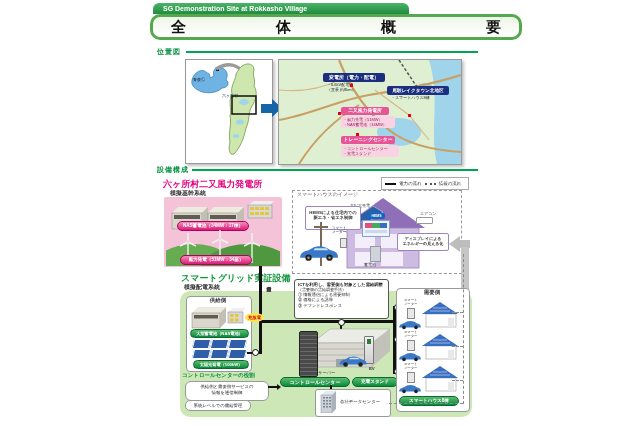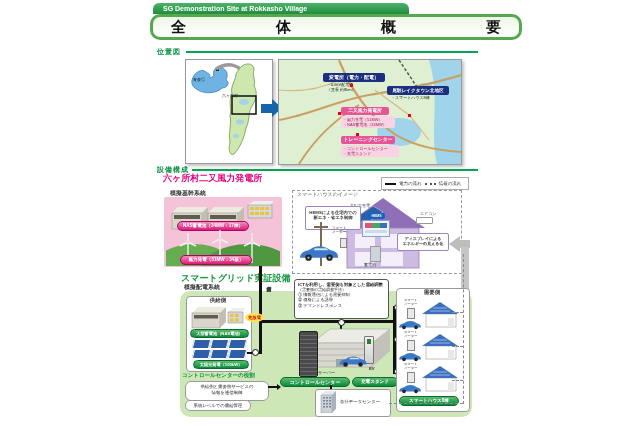--- a/index.html
+++ b/index.html
@@ -97,21 +97,21 @@
     <div>・充電スタンド</div>
   </div>
   <div class="abs reddot" style="left:350px;top:84px;"></div>
   <div class="abs reddot" style="left:338px;top:112px;"></div>
   <div class="abs reddot" style="left:408px;top:114px;"></div>
   <div class="abs reddot" style="left:356px;top:133px;"></div>
 
   <div class="abs seclabel" style="left:157px;top:165px;">設備構成</div>
   <div class="abs secline" style="left:192px;top:169px;width:286px;"></div>
 
-  <div class="abs" style="left:163px;top:172px;font-size:9px;font-weight:bold;color:#e6007e;">六ヶ所村二又風力発電所</div>
+  <div class="abs" style="left:163px;top:178px;font-size:9px;font-weight:bold;color:#e6007e;">六ヶ所村二又風力発電所</div>
   <div class="abs" style="left:170px;top:189px;font-size:6px;font-weight:bold;color:#333;">模擬基幹系統</div>
   <div class="abs" style="left:164px;top:197px;width:118px;height:70px;background:#f5c3d8;border-radius:2px;"></div>
   <svg class="abs" style="left:170px;top:201px;" width="104" height="30" viewBox="0 0 104 30">
     <polygon points="2,12 8,6 38,6 32,12" fill="#edeae0"></polygon>
     <rect x="2" y="12" width="30" height="16" fill="#dad6cb" stroke="#8a867c" stroke-width="0.5"></rect>
     <polygon points="32,12 38,6 38,22 32,28" fill="#c2beb2"></polygon>
     <rect x="4" y="14" width="26" height="4" fill="#5f5c54"></rect>
     <polygon points="38,12 44,6 74,6 68,12" fill="#edeae0"></polygon>
     <rect x="38" y="12" width="30" height="16" fill="#dad6cb" stroke="#8a867c" stroke-width="0.5"></rect>
     <polygon points="68,12 74,6 74,22 68,28" fill="#c2beb2"></polygon>

